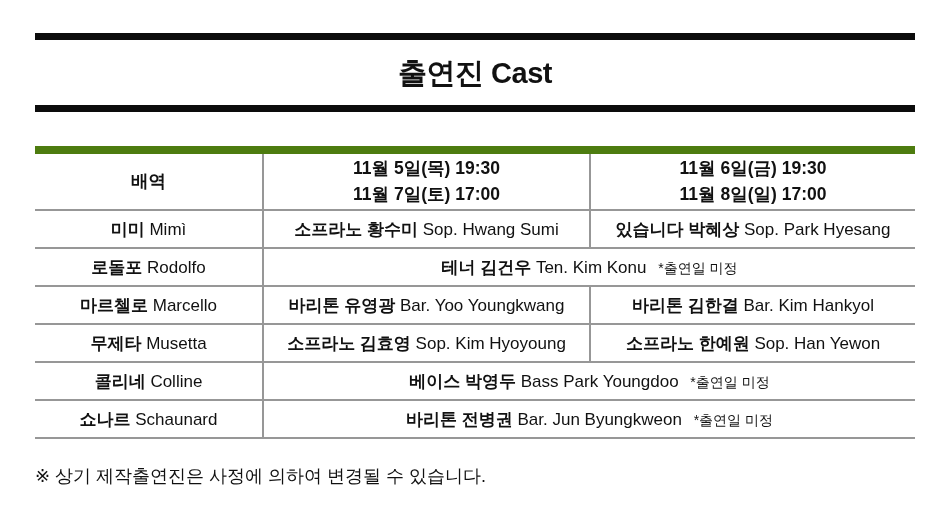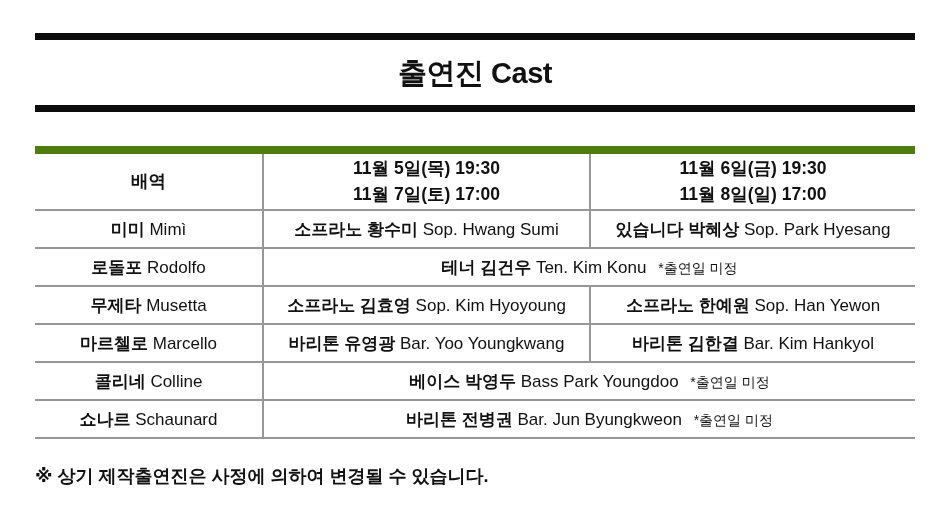--- a/index.html
+++ b/index.html
@@ -70,21 +70,21 @@
     font-size: 14px;
     font-weight: 500;
     margin-left: 7px;
   }
   .footnote {
     position: absolute;
     top: 464px;
     left: 35px;
     margin: 0;
     font-size: 18px;
-    font-weight: 700;
+    font-weight: 400;
     color: #111111;
   }
 </style>
 </head>
 <body>
 
 <div class="page">
 
   <div class="rule rule-top"></div>
   <h1 class="title">출연진 Cast</h1>
@@ -133,45 +133,45 @@
         </td>
         <td class="cast-cell" colspan="2">
           <span class="kr">테너 김건우</span>
           <span class="en">Ten. Kim Konu</span>
           <span class="note">*출연일 미정</span>
         </td>
       </tr>
 
       <tr>
         <td class="role vline">
+          <span class="kr">마르첼로</span>
+          <span class="en">Marcello</span>
+        </td>
+        <td class="cast-cell vline">
+          <span class="kr">바리톤 유영광</span>
+          <span class="en">Bar. Yoo Youngkwang</span>
+        </td>
+        <td class="cast-cell">
+          <span class="kr">바리톤 김한결</span>
+          <span class="en">Bar. Kim Hankyol</span>
+        </td>
+      </tr>
+
+      <tr>
+        <td class="role vline">
           <span class="kr">무제타</span>
           <span class="en">Musetta</span>
         </td>
         <td class="cast-cell vline">
           <span class="kr">소프라노 김효영</span>
           <span class="en">Sop. Kim Hyoyoung</span>
         </td>
         <td class="cast-cell">
           <span class="kr">소프라노 한예원</span>
           <span class="en">Sop. Han Yewon</span>
-        </td>
-      </tr>
-
-      <tr>
-        <td class="role vline">
-          <span class="kr">마르첼로</span>
-          <span class="en">Marcello</span>
-        </td>
-        <td class="cast-cell vline">
-          <span class="kr">바리톤 유영광</span>
-          <span class="en">Bar. Yoo Youngkwang</span>
-        </td>
-        <td class="cast-cell">
-          <span class="kr">바리톤 김한결</span>
-          <span class="en">Bar. Kim Hankyol</span>
         </td>
       </tr>
 
       <tr>
         <td class="role vline">
           <span class="kr">콜리네</span>
           <span class="en">Colline</span>
         </td>
         <td class="cast-cell" colspan="2">
           <span class="kr">베이스 박영두</span>

